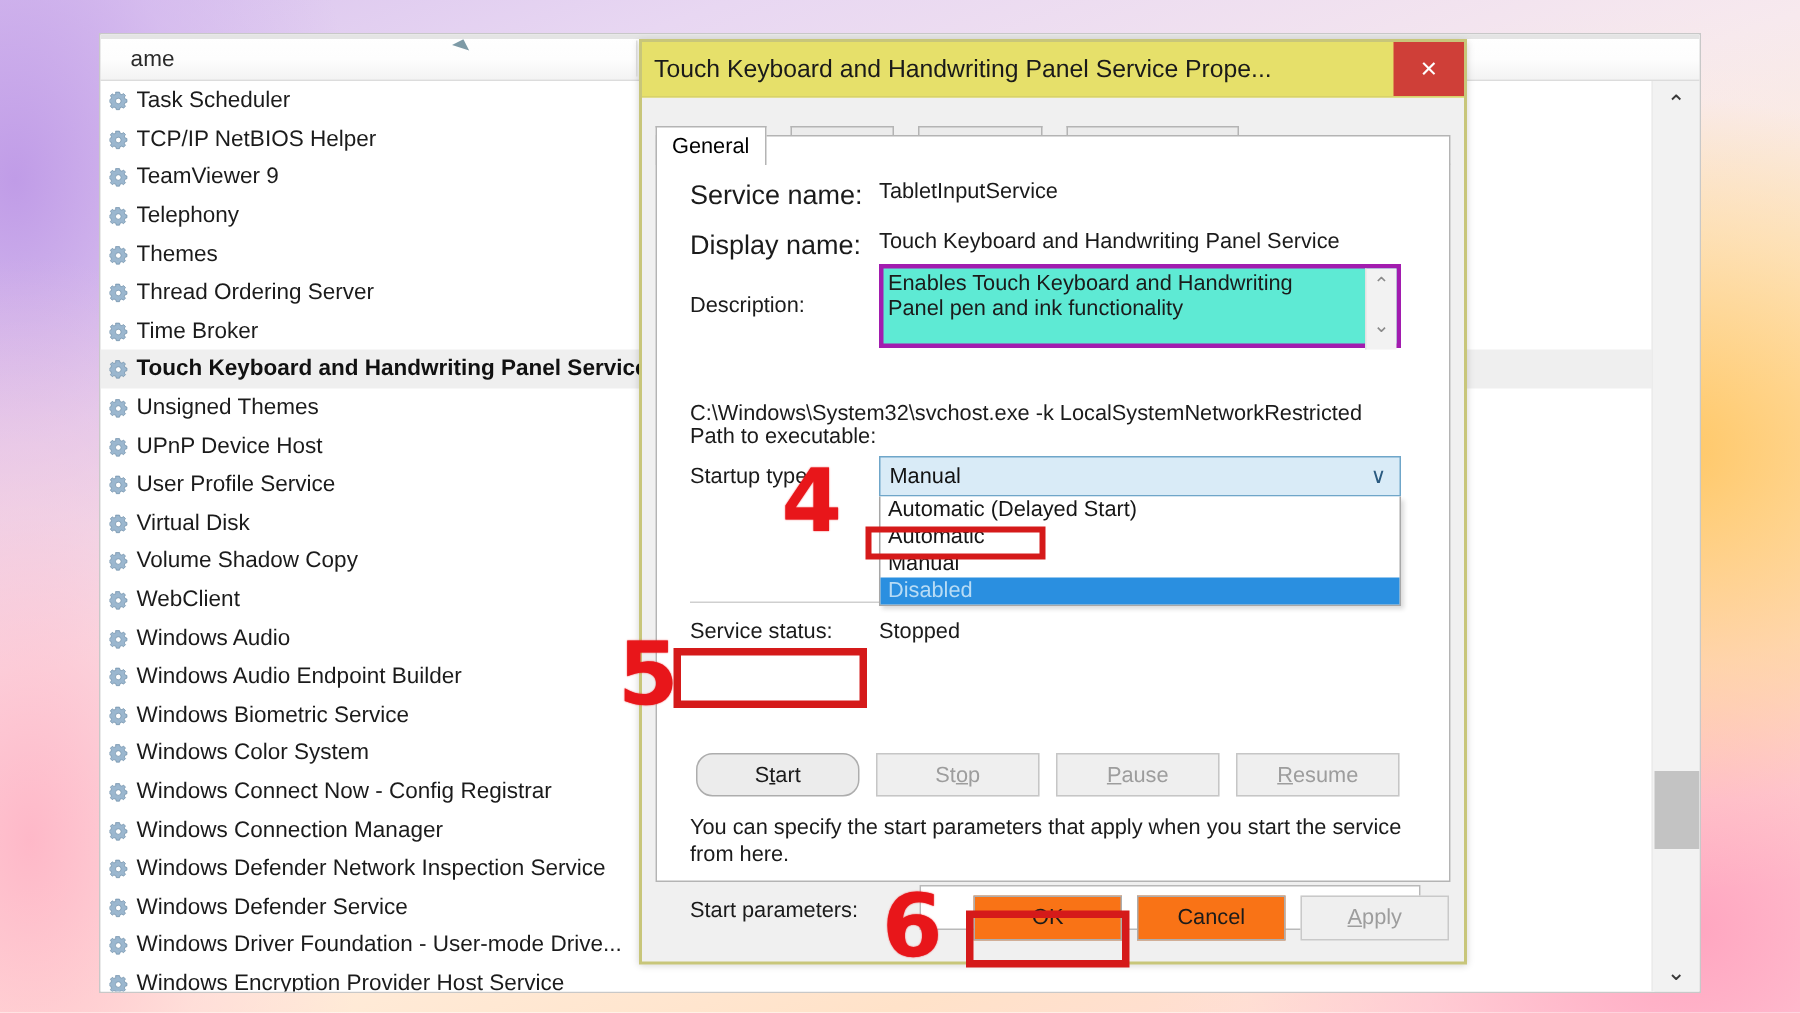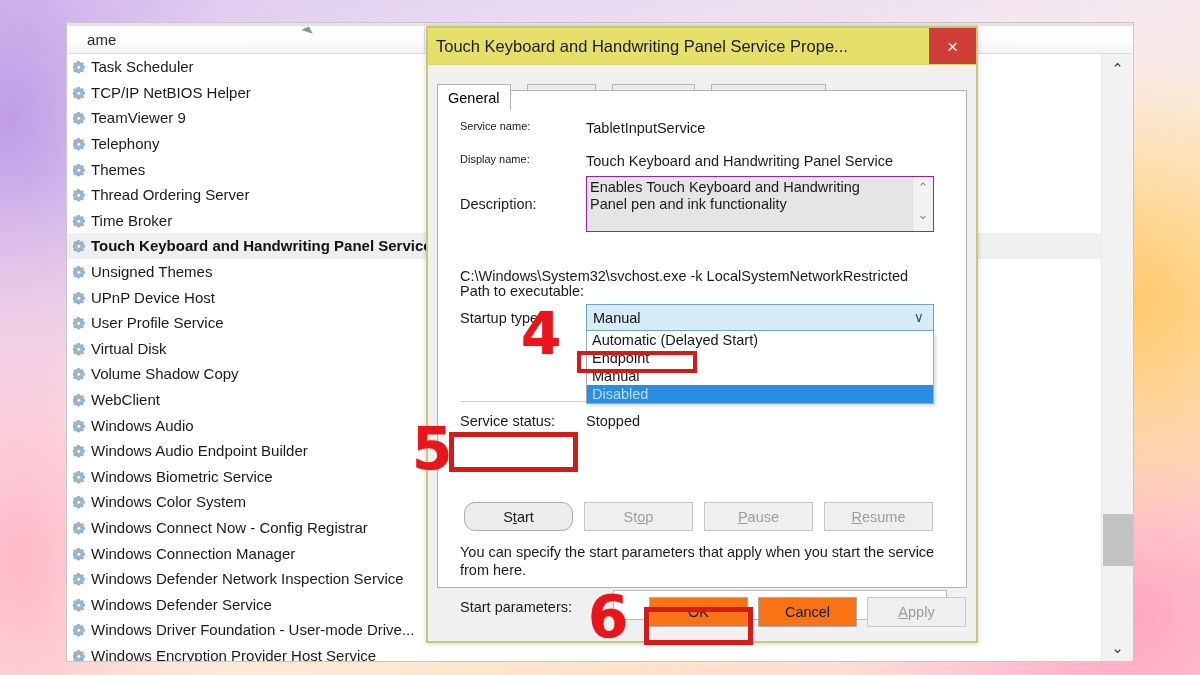--- a/index.html
+++ b/index.html
@@ -235,21 +235,21 @@
     background: #ffffff;
     border: 1px solid #b4b4b4;
     box-sizing: border-box;
   }
 
   .field-row {
     position: absolute;
     display: flex;
   }
   .fld-label {
-    font-size: 11px;
+    font-size: 18px;
     color: #1b1b1b;
     white-space: nowrap;
   }
   .fld-value {
     font-size: 14.5px;
     color: #1b1b1b;
     white-space: nowrap;
   }
 
   #svc-name-row  { left: 22px; top: 29px; }
@@ -257,22 +257,22 @@
   #disp-name-row { left: 22px; top: 62px; }
   #disp-name-row .fld-label { width: 126px; }
 
   #desc-label { position: absolute; left: 22px; top: 105px; font-size: 14.5px; color: #1b1b1b; }
   #desc-box {
     position: absolute;
     left: 148px;
     top: 85px;
     width: 348px;
     height: 56px;
-    border: 1px solid #a21caf;
-    background: #e5e5e5;
+    border: 3px solid #a21caf;
+    background: #5eead4;
     box-sizing: border-box;
   }
   #desc-text {
     position: absolute;
     left: 3px;
     top: 2px;
     width: 302px;
     font-size: 14.5px;
     line-height: 17px;
     color: #1b1b1b;
@@ -688,21 +688,21 @@
 
     <div id="startup-label">Startup type:</div>
 
     <div id="startup-combo">
       <span id="combo-value">Manual</span>
       <span id="combo-chevron">∨</span>
     </div>
 
     <div id="combo-dropdown">
         <div class="combo-opt">Automatic (Delayed Start)</div>
-        <div class="combo-opt">Endpoint</div>
+        <div class="combo-opt">Automatic</div>
         <div class="combo-opt">Manual</div>
         <div class="combo-opt highlight">Disabled</div>
       </div>
 
     <div id="separator"></div>
 
     <div id="status-label">Service status:</div>
     <div id="status-value">Stopped</div>
 
     <div class="ctl-btn" id="btn-start">

